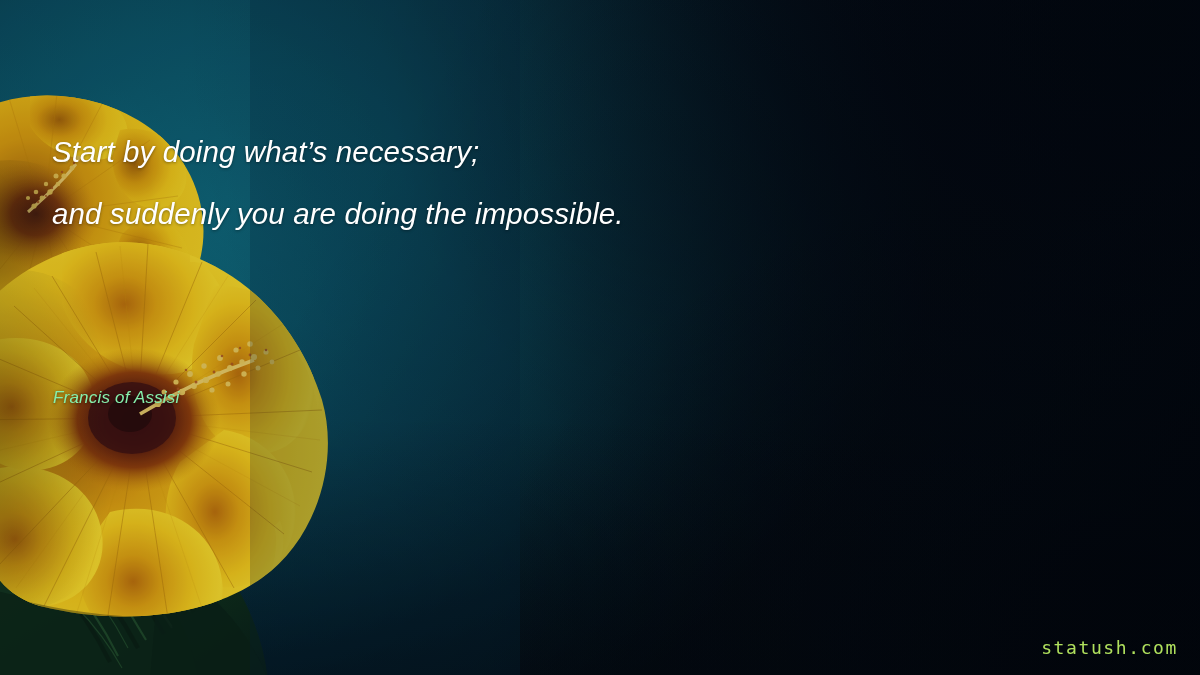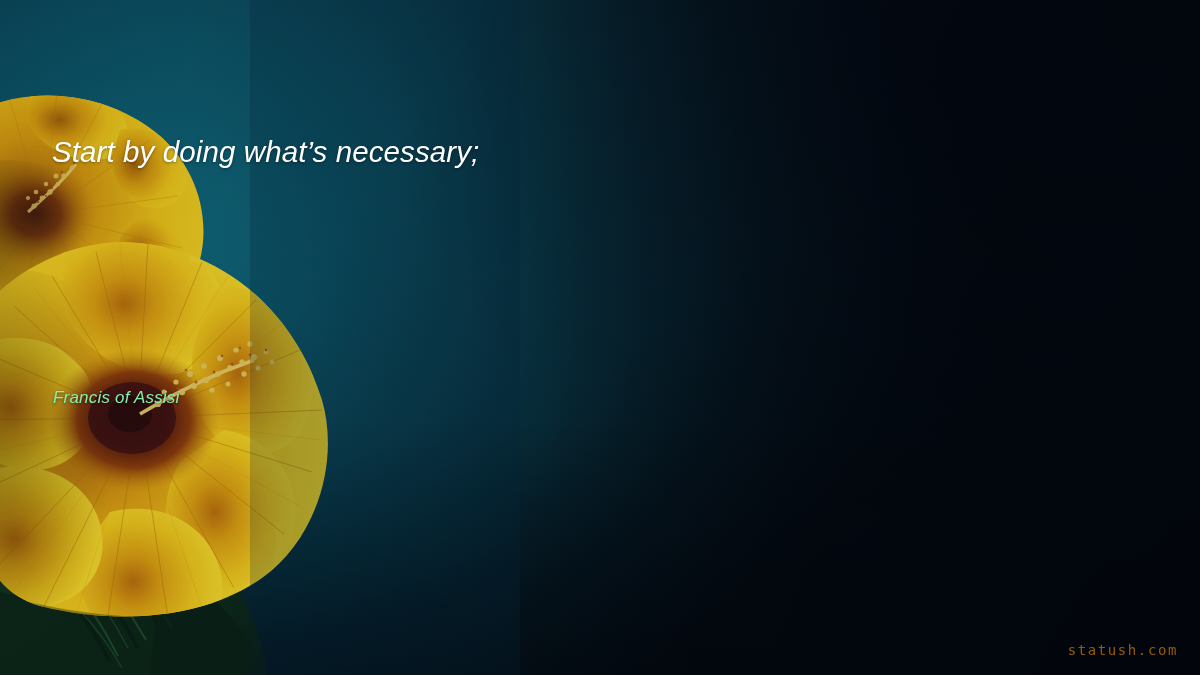--- a/index.html
+++ b/index.html
@@ -101,22 +101,22 @@
     font-weight:400;
     color:#86efac;
     letter-spacing:0.2px;
     text-shadow:0 1px 3px rgba(0,0,0,0.5);
     white-space:nowrap;
   }
   .watermark {
     position:absolute;
     right:22px; bottom:17px;
     font-family:"DejaVu Sans Mono", monospace;
-    font-size:14px;
-    color:#a16207;
+    font-size:18px;
+    color:#bef264;
     letter-spacing:1.6px;
     opacity:0.93;
     white-space:nowrap;
   }
 </style>
 </head>
 <body>
 
 <div id="card">
 
@@ -376,19 +376,20 @@
         <path d="M -40,580 C 60,620 180,630 330,600 L 330,680 L -40,680 Z" fill="#000000" opacity="0.32"></path>
       </g>
 
       <rect x="0" y="0" width="520" height="675" fill="#083040" opacity="0.1"></rect>
       <rect x="250" y="0" width="270" height="675" fill="#052030" opacity="0.22"></rect>
     </svg>
   </div>
 
   <div class="quote-block">
     <div class="q-line">Start by doing what’s necessary;</div>
+    <div class="q-line">and suddenly you are doing the impossible.</div>
   </div>
 
   <div class="author">Francis of Assisi</div>
 
   <div class="watermark">statush.com</div>
 
 </div>
 
 </body></html>

